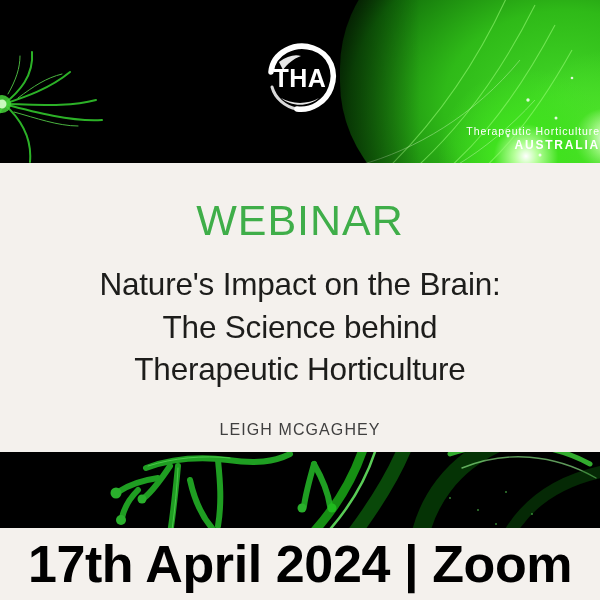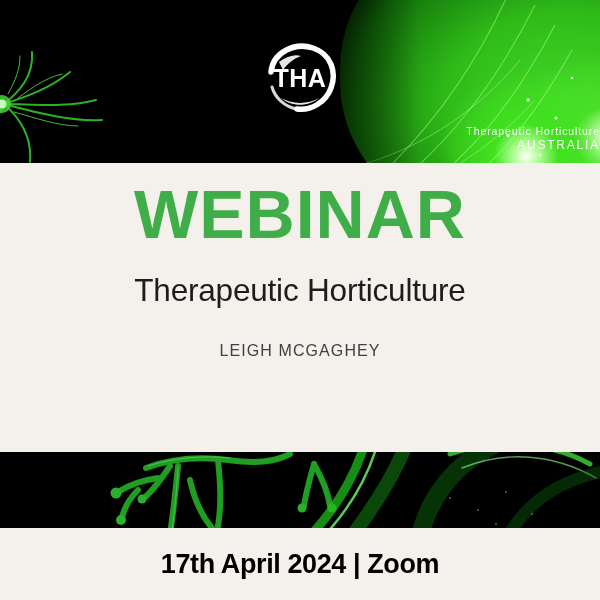--- a/index.html
+++ b/index.html
@@ -83,37 +83,37 @@
     margin-top: 5px;
     color: #ffffff;
     font-size: 10.5px;
     font-weight: 400;
     letter-spacing: 0.9px;
   }
   .logo-line2 {
     margin-top: 1px;
     color: #ffffff;
     font-size: 12px;
-    font-weight: 400;
+    font-weight: 700;
     letter-spacing: 1.8px;
   }
 
   
   .panel-main {
     position: absolute;
     left: 0; top: 163px;
     width: 600px;
     height: 289px;
     background: #F4F1ED;
     text-align: center;
   }
   .kicker {
-    margin-top: 17px;
-    font-size: 68px;
-    font-weight: 700;
+    margin-top: 36px;
+    font-size: 43px;
+    font-weight: 400;
     letter-spacing: 1px;
     line-height: 1;
   }
   .headline {
     margin-top: 21px;
     color: #1D1D1B;
     font-size: 31.5px;
     font-weight: 400;
     line-height: 1.355;
     letter-spacing: -0.2px;
@@ -159,21 +159,21 @@
     left: 0; top: 528px;
     width: 600px;
     height: 72px;
     background: #F4F1ED;
     display: flex;
     align-items: center;
     justify-content: center;
   }
   .date-text {
     color: #000000;
-    font-size: 27px;
+    font-size: 52px;
     font-weight: 700;
     letter-spacing: -0.4px;
     white-space: nowrap;
   }
 </style>
 </head>
 <body>
 
 <div id="poster">
 
@@ -239,20 +239,22 @@
       <div class="logo-line1">Therapeutic Horticulture</div>
       <div class="logo-line2">AUSTRALIA</div>
     </div>
   </div>
 
   <div class="panel-main">
 
     <div class="kicker" style="color:#3FAE49;">WEBINAR</div>
 
     <div class="headline">
+      <span class="headline-line">Nature's Impact on the Brain:</span>
+      <span class="headline-line">The Science behind</span>
       <span class="headline-line">Therapeutic Horticulture</span>
     </div>
 
     <div class="speaker">LEIGH MCGAGHEY</div>
   </div>
 
   <div class="band-lower">
 
     <div class="dendrites">
       <svg width="280" height="88" viewBox="0 0 280 88">

